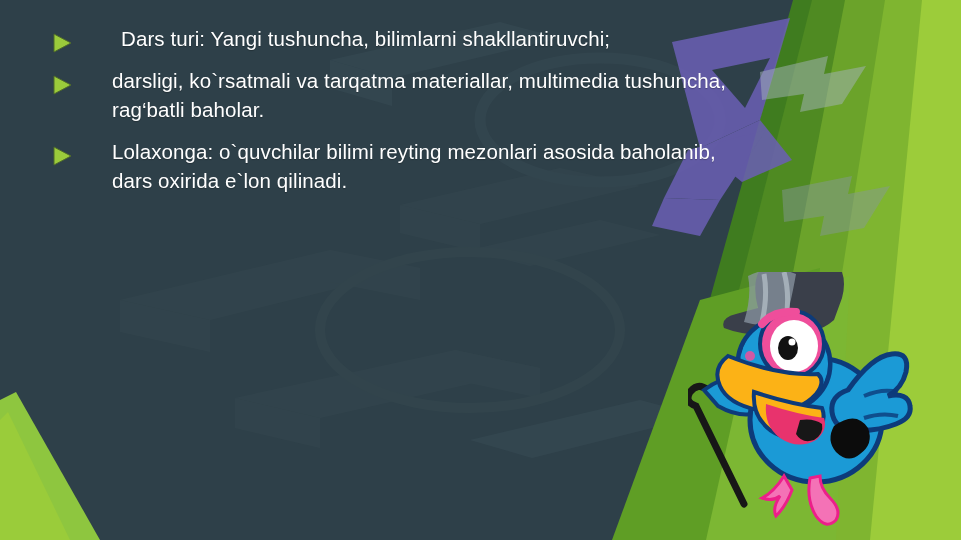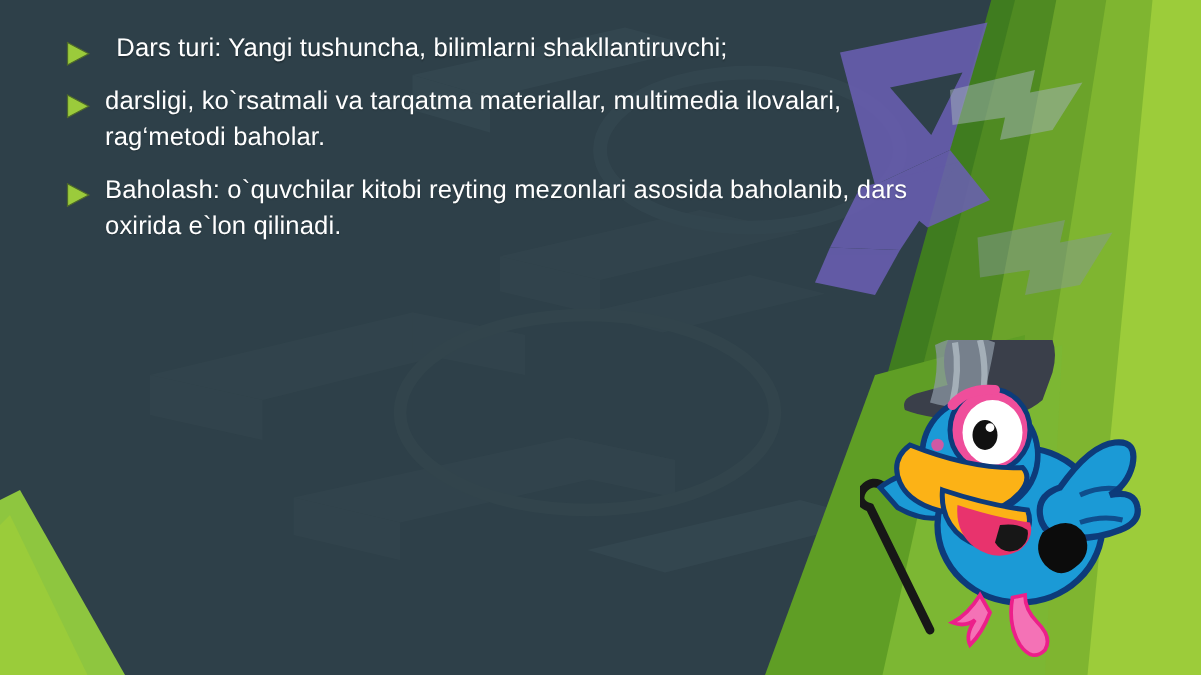--- a/index.html
+++ b/index.html
@@ -34,20 +34,21 @@
     position: absolute;
     left: 52px;
     top: 24px;
     width: 690px;
     z-index: 5;
   }
   .bullet-row {
     display: flex;
     align-items: flex-start;
     margin-bottom: 13px;
+    gap: 28px;
   }
   .bullet-marker {
     flex: 0 0 auto;
     width: 22px;
     margin-top: 9px;
     margin-right: 10px;
     display: block;
   }
   .bullet-text {
     flex: 1 1 auto;
@@ -155,29 +156,29 @@
       <div class="bullet-text"> Dars turi: Yangi tushuncha, bilimlarni shakllantiruvchi;</div>
     </div>
 
 
 
     <div class="bullet-row">
       <svg class="bullet-marker" viewBox="0 0 22 20">
         <polygon points="2,1 2,19 19,10" fill="#9bcb3b"></polygon>
         <polygon points="2,1 2,19 19,10" fill="none" stroke="#4e6a2a" stroke-width="1"></polygon>
       </svg>
-      <div class="bullet-text">darsligi, ko`rsatmali va tarqatma materiallar, multimedia ilovalari, rag‘metodi baholar.</div>
+      <div class="bullet-text">darsligi, ko`rsatmali va tarqatma materiallar, multimedia tushuncha, rag‘batli baholar.</div>
     </div>
 
     <div class="bullet-row">
       <svg class="bullet-marker" viewBox="0 0 22 20">
         <polygon points="2,1 2,19 19,10" fill="#9bcb3b"></polygon>
         <polygon points="2,1 2,19 19,10" fill="none" stroke="#4e6a2a" stroke-width="1"></polygon>
       </svg>
-      <div class="bullet-text">Baholash: o`quvchilar kitobi reyting mezonlari asosida baholanib, dars oxirida e`lon qilinadi.</div>
+      <div class="bullet-text">Lolaxonga: o`quvchilar bilimi reyting mezonlari asosida baholanib, dars oxirida e`lon qilinadi.</div>
     </div>
 
   </div>
 
   <div id="bird">
     <svg width="240" height="268" viewBox="0 0 240 268" xmlns="http://www.w3.org/2000/svg">
 
       <g>
         <path d="M20 118 q-10 -8 -18 2 q-6 10 6 14 l48 98" stroke="#171717" stroke-width="7" fill="none" stroke-linecap="round"></path>
       </g>

